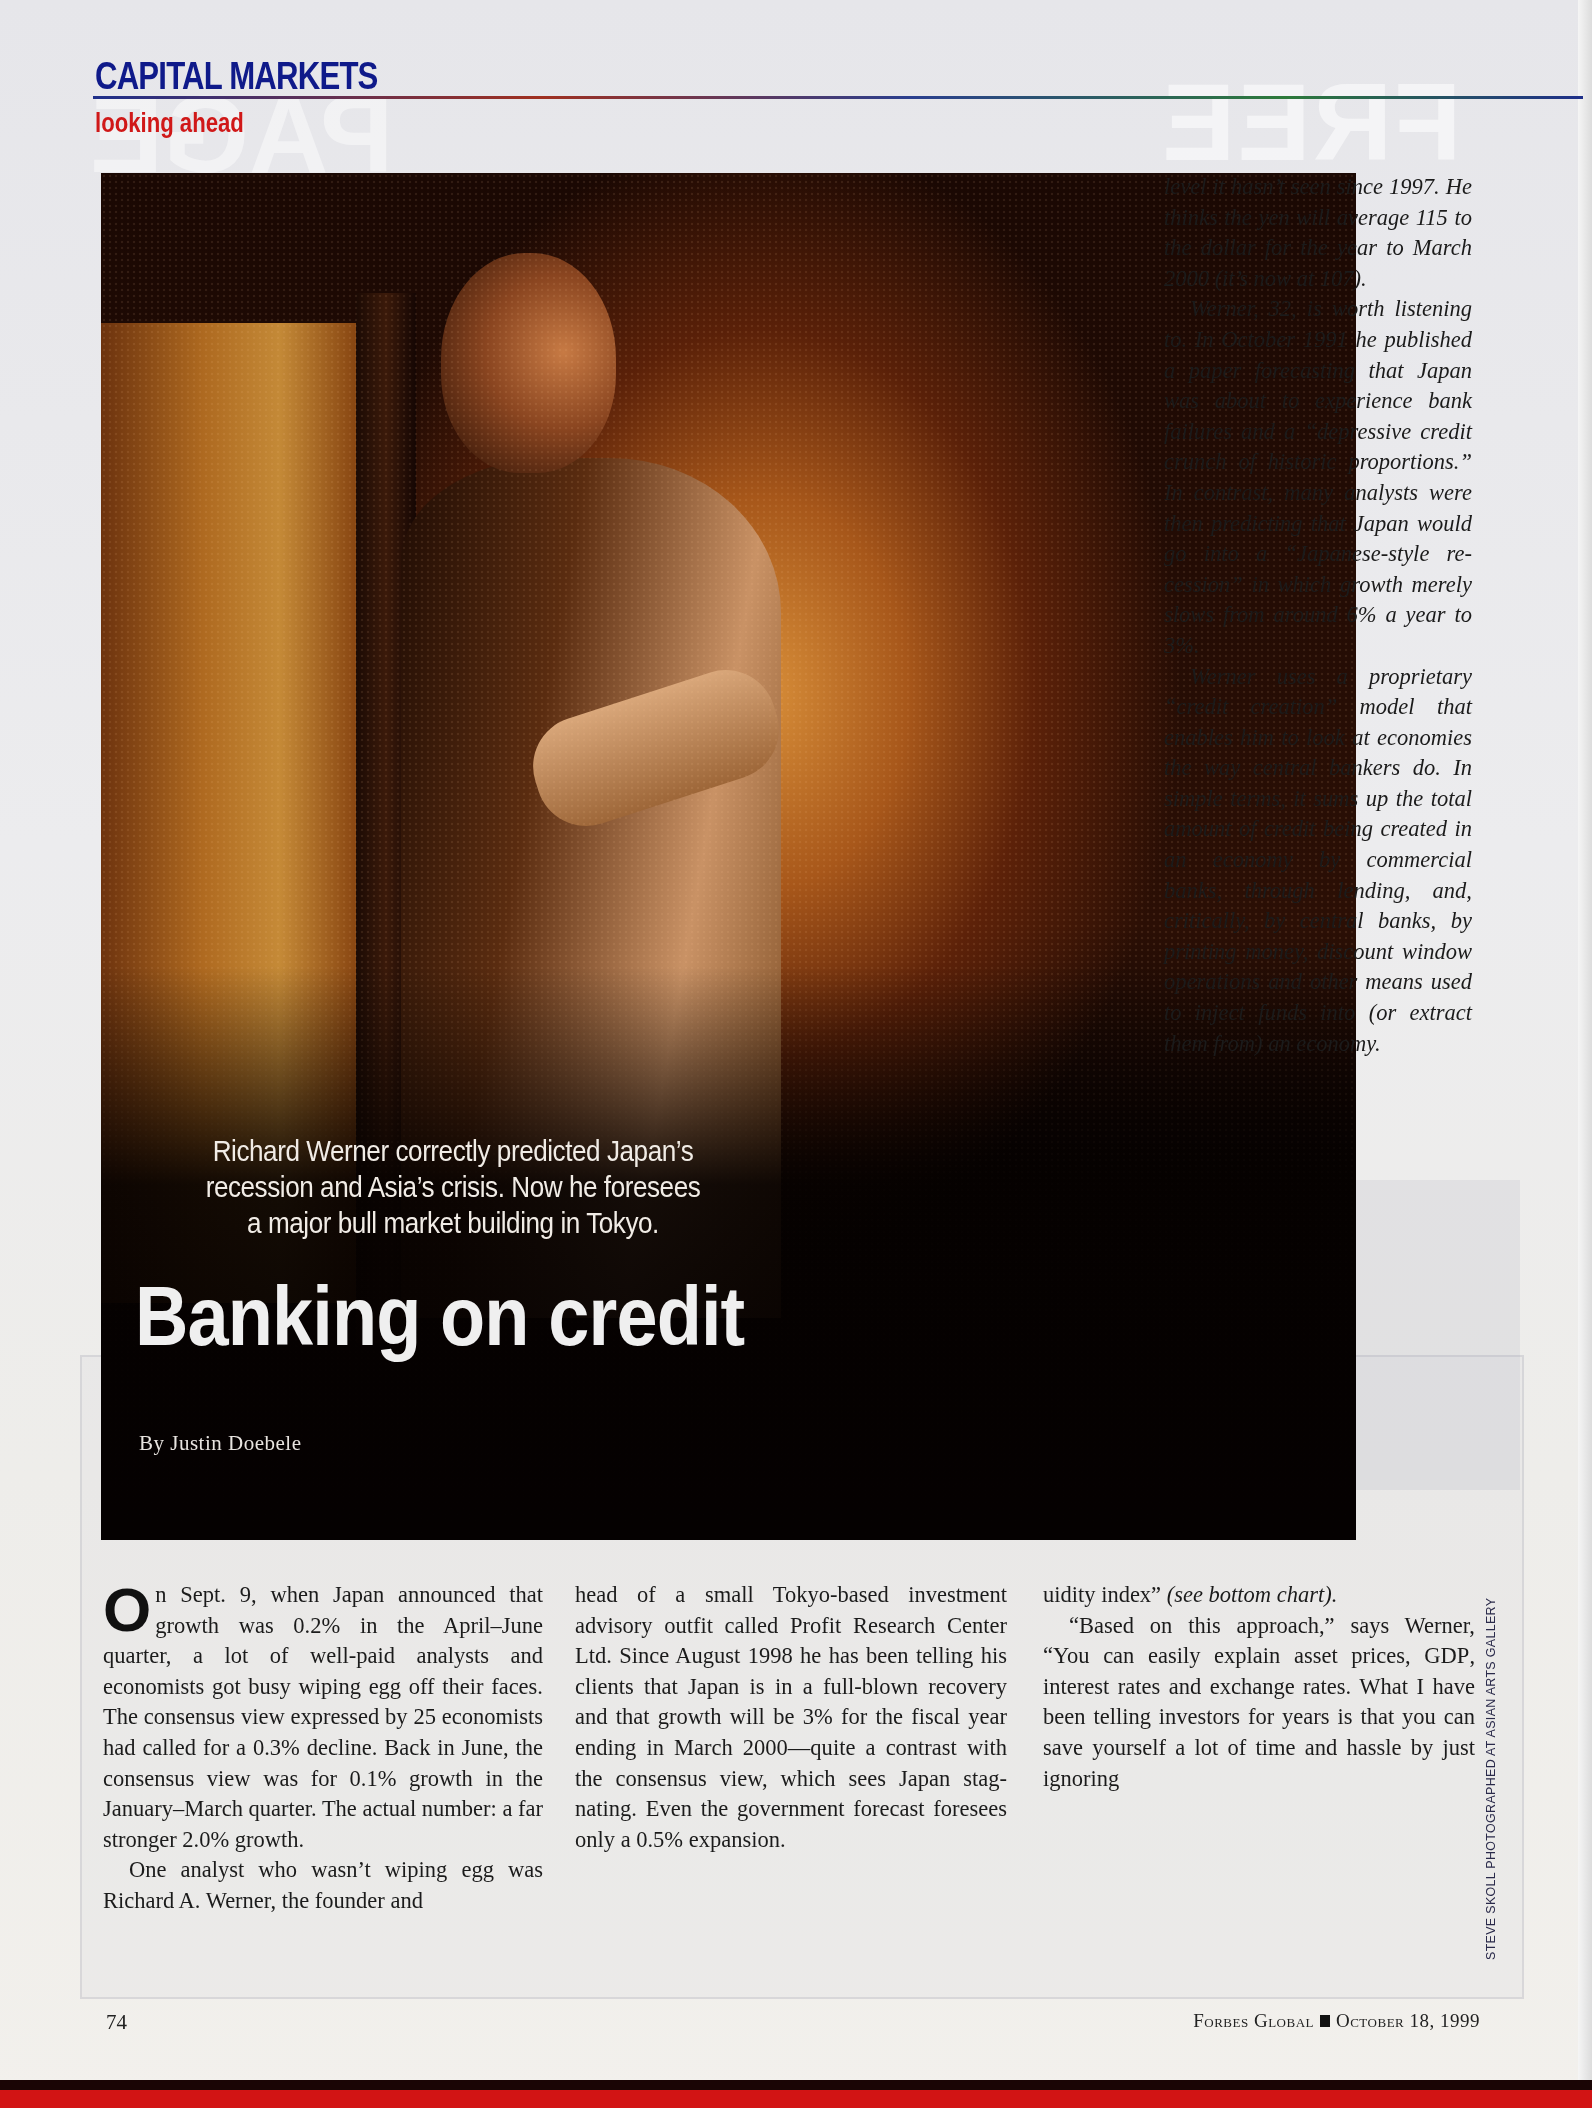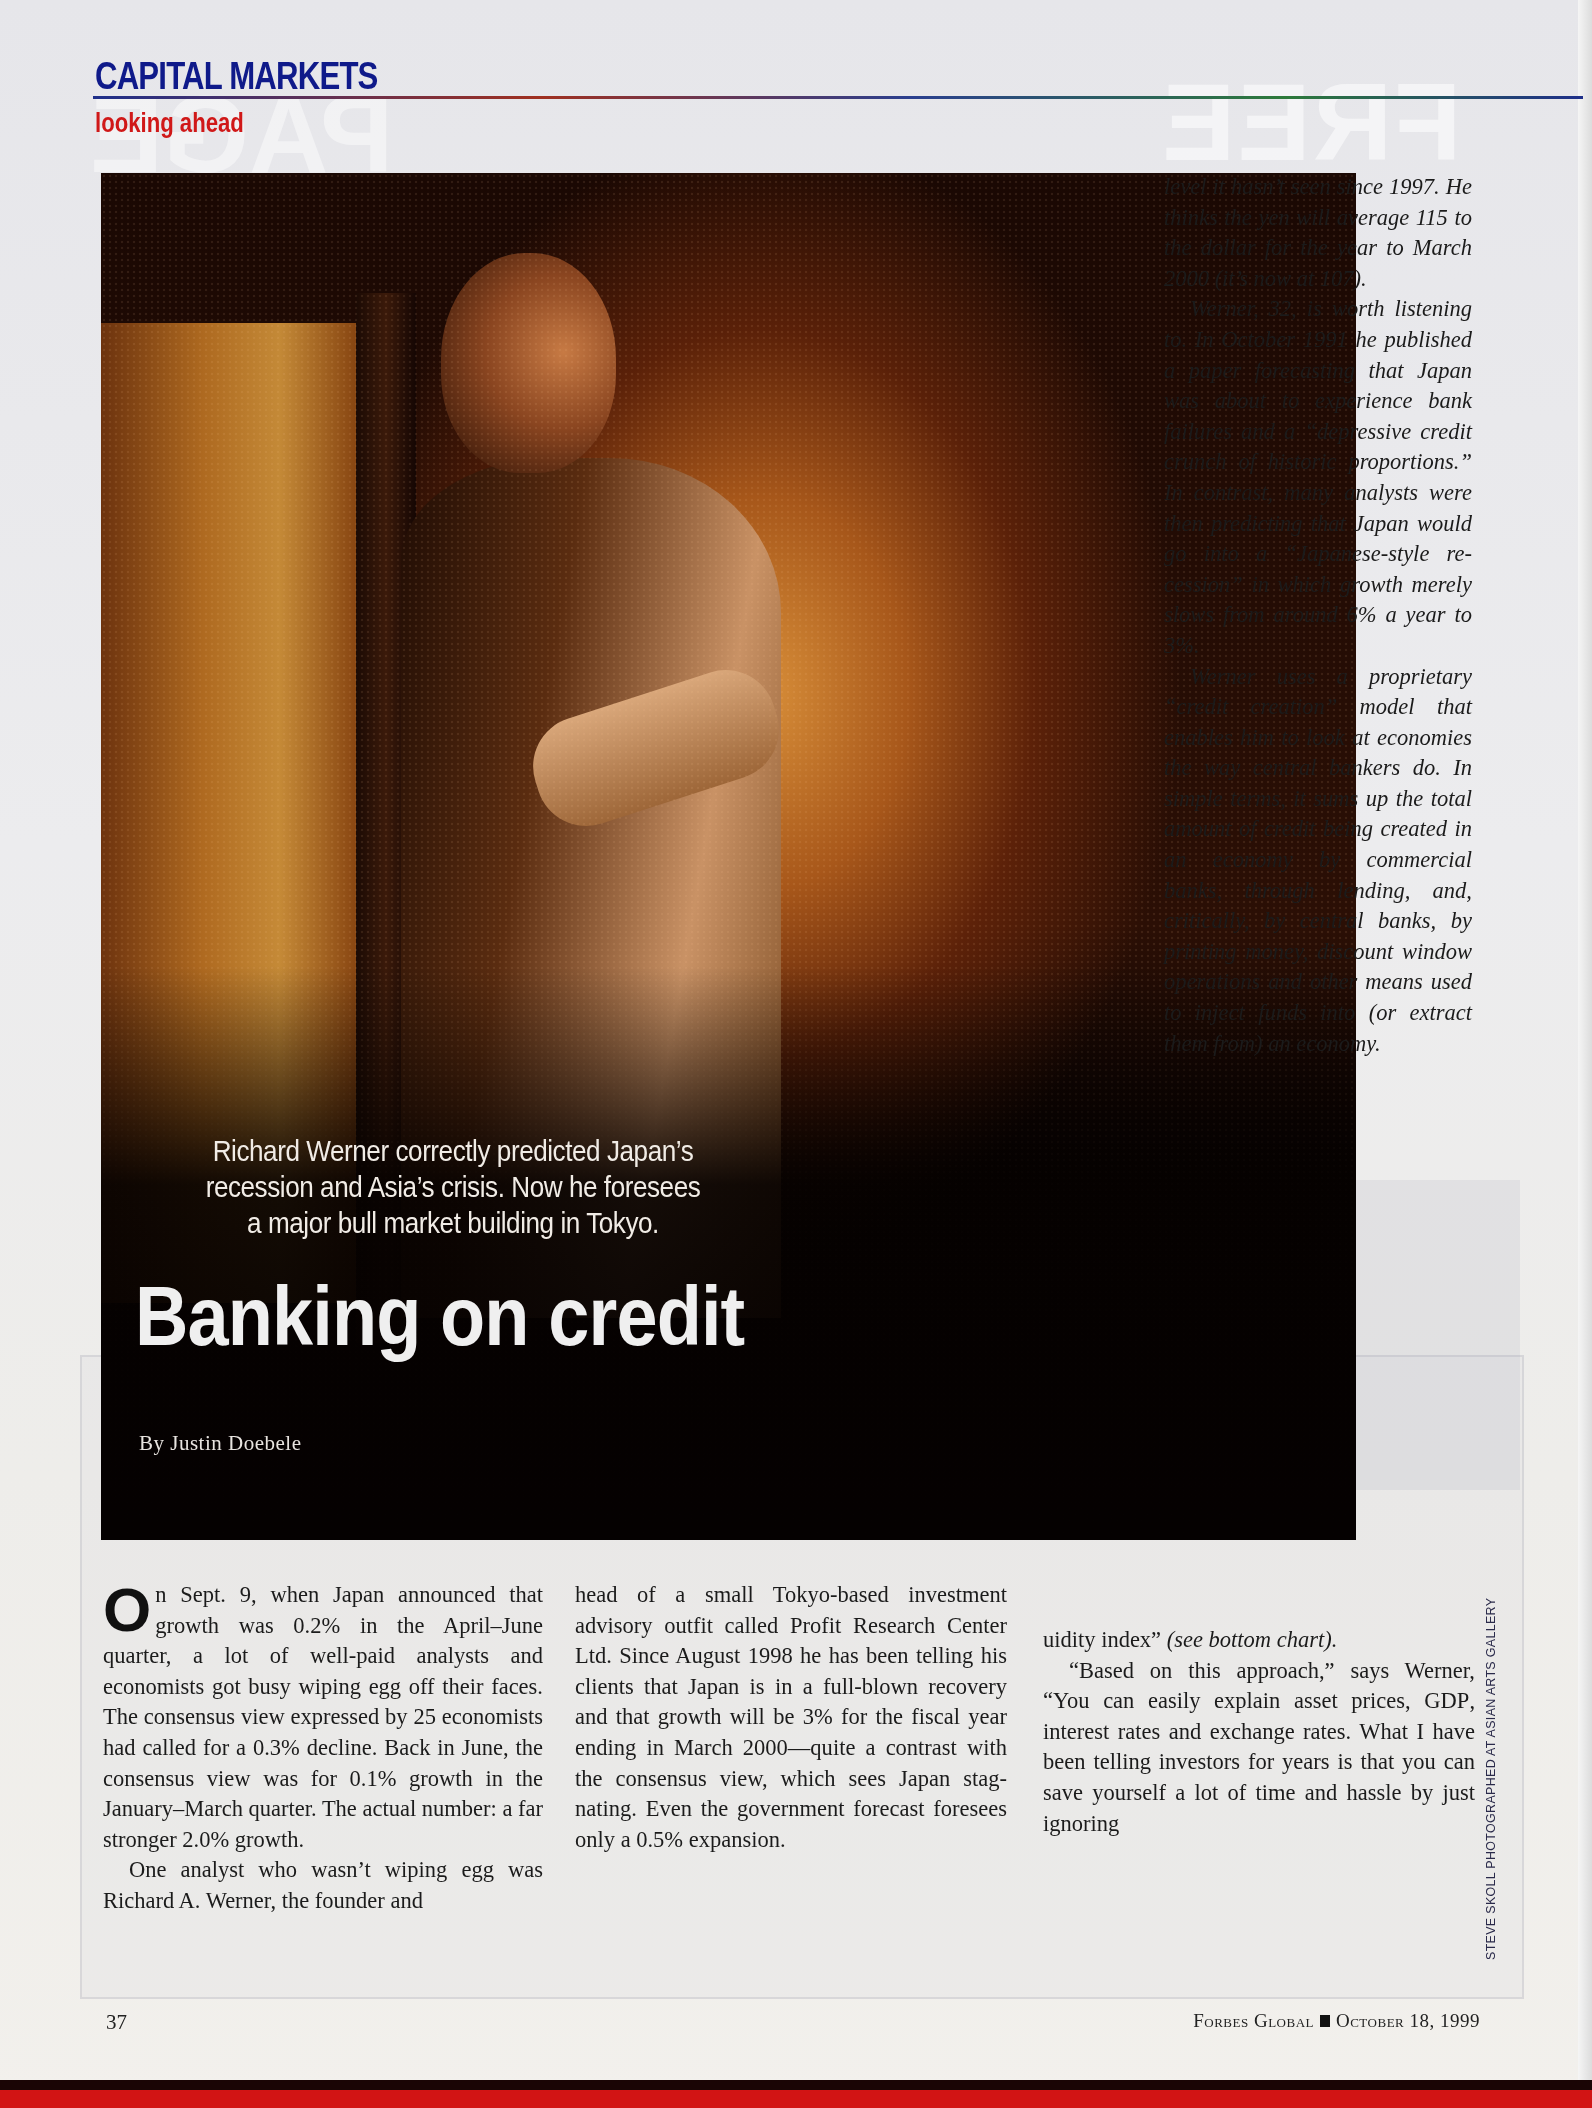--- a/index.html
+++ b/index.html
@@ -122,21 +122,21 @@
     font-family: "Liberation Serif", serif;
     font-size: 22.5px; line-height: 30.6px;
     text-align: justify; hyphens: manual;
     color: #1b1b1b;
   }
   .col p { margin: 0; text-indent: 26px; }
   .col p.noindent { text-indent: 0; }
   .col-right { left: 1164px; top: 172px; width: 308px; font-style: italic; }
   .col-1 { left: 103px; top: 1580px; width: 440px; }
   .col-2 { left: 575px; top: 1580px; width: 432px; }
-  .col-3 { left: 1043px; top: 1580px; width: 432px; margin-top: 45px; }
+  .col-3 { left: 1043px; top: 1580px; width: 432px; }
   .dropcap {
     float: left; font-family: "Liberation Sans", sans-serif; font-weight: bold;
     font-size: 62px; line-height: 52px; margin: 4px 4px 0 0; color: #111;
   }
   .ital { font-style: italic; }
   .smallcaps { font-variant: small-caps; }
 
   .photo-credit {
     position: absolute; left: 1484px; top: 1960px;
     transform: rotate(-90deg); transform-origin: left top;
@@ -207,20 +207,20 @@
     <p class="noindent">head of a small Tokyo-based investment advisory outfit called Profit Research Center Ltd. Since August 1998 he has been telling his clients that Japan is in a full-blown recovery and that growth will be 3% for the fiscal year ending in March 2000—quite a contrast with the consensus view, which sees Japan stag­nating. Even the government forecast foresees only a 0.5% expansion.</p>
   </div>
 
   <div class="col col-3">
     <p class="noindent"><span>uidity index” </span><span class="ital">(see bottom chart).</span></p>
     <p><span>“Based on this approach,” says Werner, “You can easily explain asset prices, </span><span class="smallcaps">GDP</span><span>, interest rates and exchange rates. What I have been telling investors for years is that you can save yourself a lot of time and hassle by just ignoring</span></p>
   </div>
 
   <div class="photo-credit">STEVE SKOLL PHOTOGRAPHED AT ASIAN ARTS GALLERY</div>
 
-  <div class="folio">37</div>
+  <div class="folio">74</div>
   <div class="footer-pub">
     <span>Forbes Global</span><span class="sep"></span><span>October 18, 1999</span>
   </div>
 
   <div class="bottom-black"></div>
   <div class="bottom-red"></div>
 </div>
 
 </body></html>

